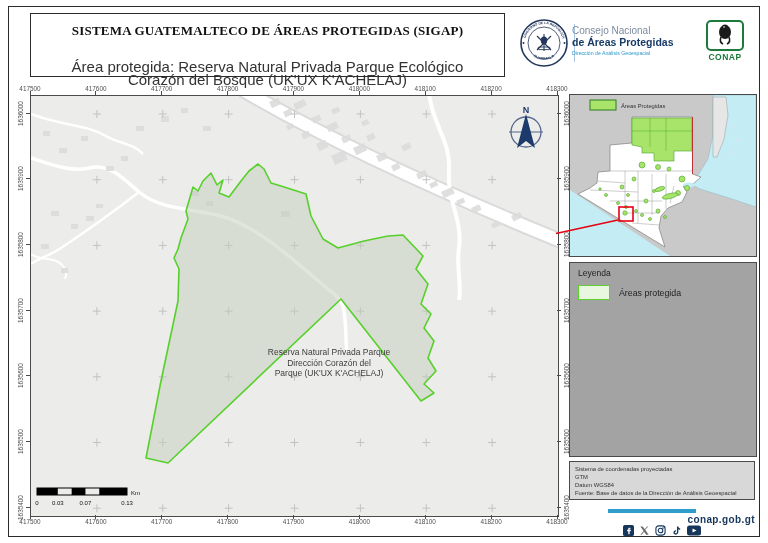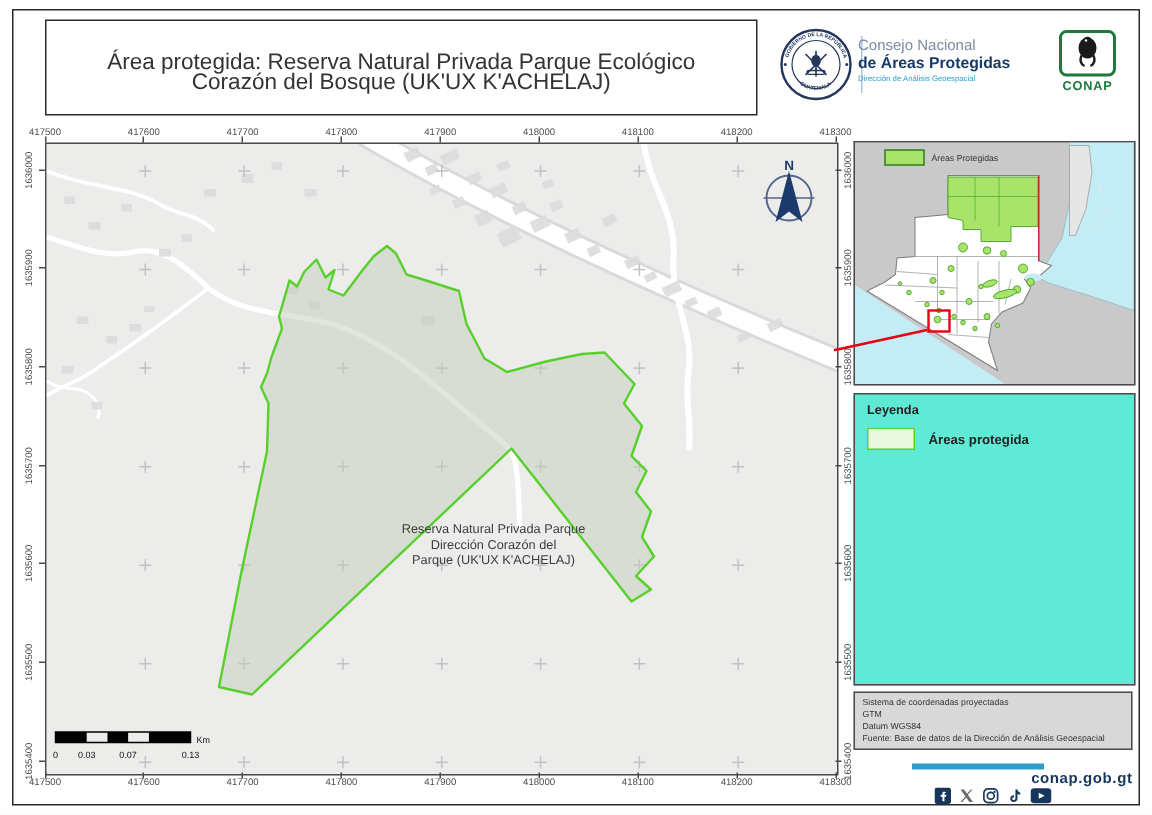--- a/index.html
+++ b/index.html
@@ -20,40 +20,41 @@
   #conap-box{width:34px;height:27px;margin:0 auto;border:2.5px solid #1d7a3c;border-radius:5px;background:#fff;position:relative;}
   #conap-label{font-size:8.5px;font-weight:bold;color:#1d7a3c;letter-spacing:.5px;margin-top:1px;}
   
   #map-frame{left:30px;top:95px;width:527px;height:420px;border:1.3px solid #4a4a4a;background:#ececea;overflow:hidden;}
   #area-label{left:212px;top:251px;width:172px;text-align:center;font-size:8.5px;line-height:10.5px;color:#3c3c3c;}
   .axis-label{position:absolute;width:40px;height:9px;font-size:6.4px;color:#4f4f4f;text-align:center;line-height:9px;}
   .axis-label.rot{transform:rotate(-90deg);}
   .tick{position:absolute;background:#4a4a4a;}
   
   #inset-box{left:569px;top:94px;width:186px;height:161px;border:1px solid #4a4a4a;background:#c9c9c9;}
-  #legend-box{left:569px;top:262px;width:186px;height:193px;border:1px solid #4a4a4a;background:#5eead4;font-weight:bold;}
+  #legend-box{left:569px;top:262px;width:186px;height:193px;border:1px solid #4a4a4a;background:#a3a3a3;}
   #legend-title{margin:5px 0 0 8px;font-size:8.5px;color:#222;}
   #legend-row{margin:7px 0 0 8px;display:flex;align-items:center;}
   #legend-swatch{width:30px;height:13px;background:#e9f6e0;border:1.6px solid #5cd12f;}
   #legend-item-label{margin-left:9px;font-size:8.8px;color:#222;}
   #credits-box{left:569px;top:461px;width:186px;height:39px;border:1px solid #4a4a4a;background:#d8d8d8;
      padding:3px 5px;box-sizing:border-box;font-size:5.8px;line-height:8px;color:#333;}
   
   #footer-bar{left:608px;top:509px;width:88px;height:4px;background:#2f9dc9;}
   #footer-site{left:569px;top:514px;width:186px;text-align:right;font-size:10px;font-weight:bold;color:#16365c;letter-spacing:.4px;}
   #social-row{left:569px;top:525px;width:186px;display:flex;justify-content:center;align-items:center;gap:5px;}
   #social-row svg{display:block;}
   svg text{font-family:"Liberation Sans", sans-serif;}
 </style>
 </head>
 <body>
 
 <div class="abs" id="outer-border"></div>
 
 <div class="abs" id="title-box">
+  <div id="main-title">SISTEMA GUATEMALTECO DE ÁREAS PROTEGIDAS  (SIGAP)</div>
   <div id="sub-title">Área protegida: Reserva Natural Privada Parque Ecológico Corazón del Bosque (UK'UX  K'ACHELAJ)</div>
 </div>
 
 <div class="abs" id="logo-area">
   <svg class="abs" style="left:10px;top:2px" width="52" height="52" viewBox="0 0 52 52">
     <defs>
       <path id="arcTop" d="M 26,47 A 21,21 0 1 1 26.01,47" transform="rotate(180 26 26)"></path>
       <path id="arcTopText" d="M 7,26 A 19,19 0 0 1 45,26"></path>
       <path id="arcBotText" d="M 9,26 A 17,17 0 0 0 43,26"></path>
     </defs>

